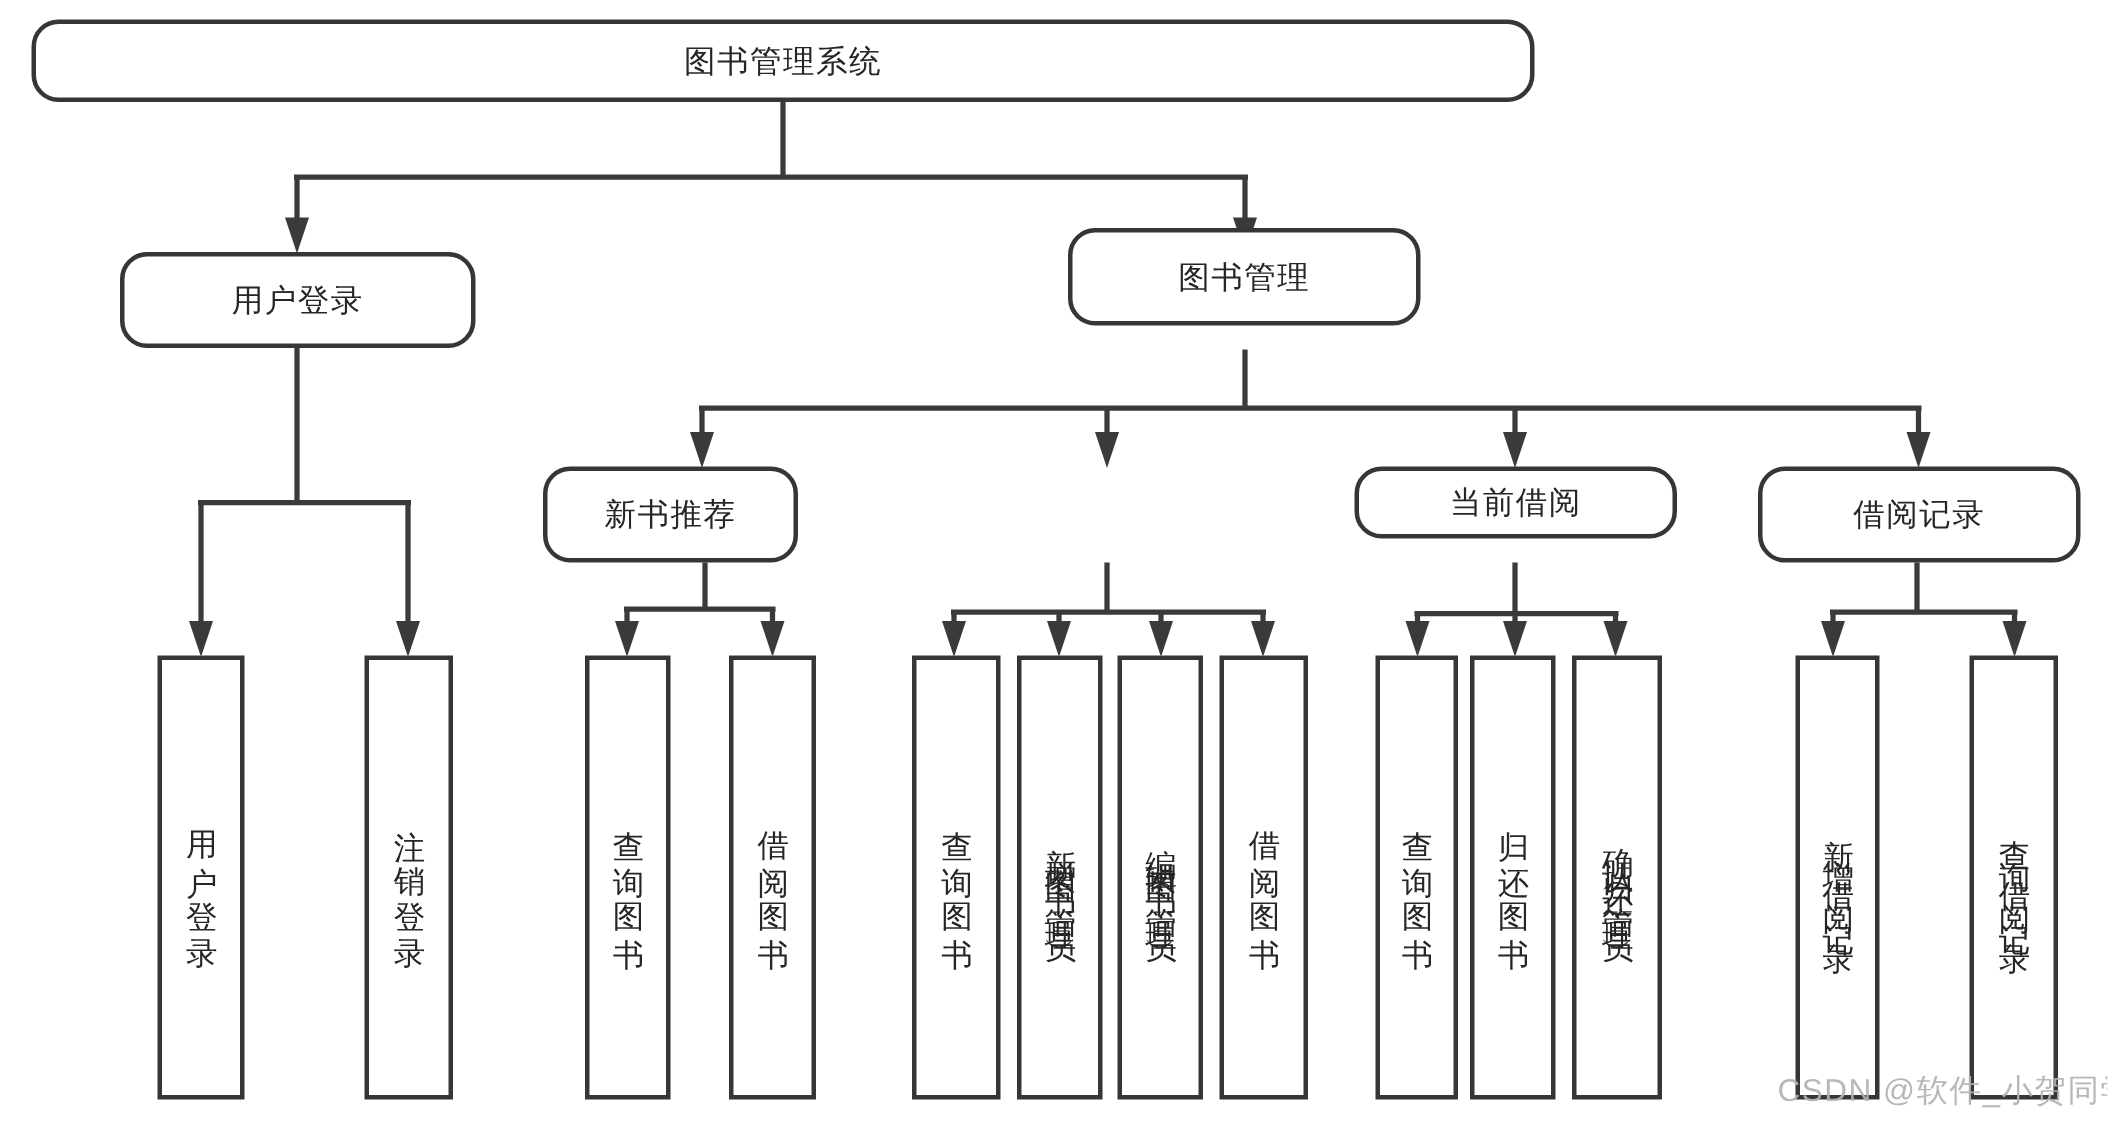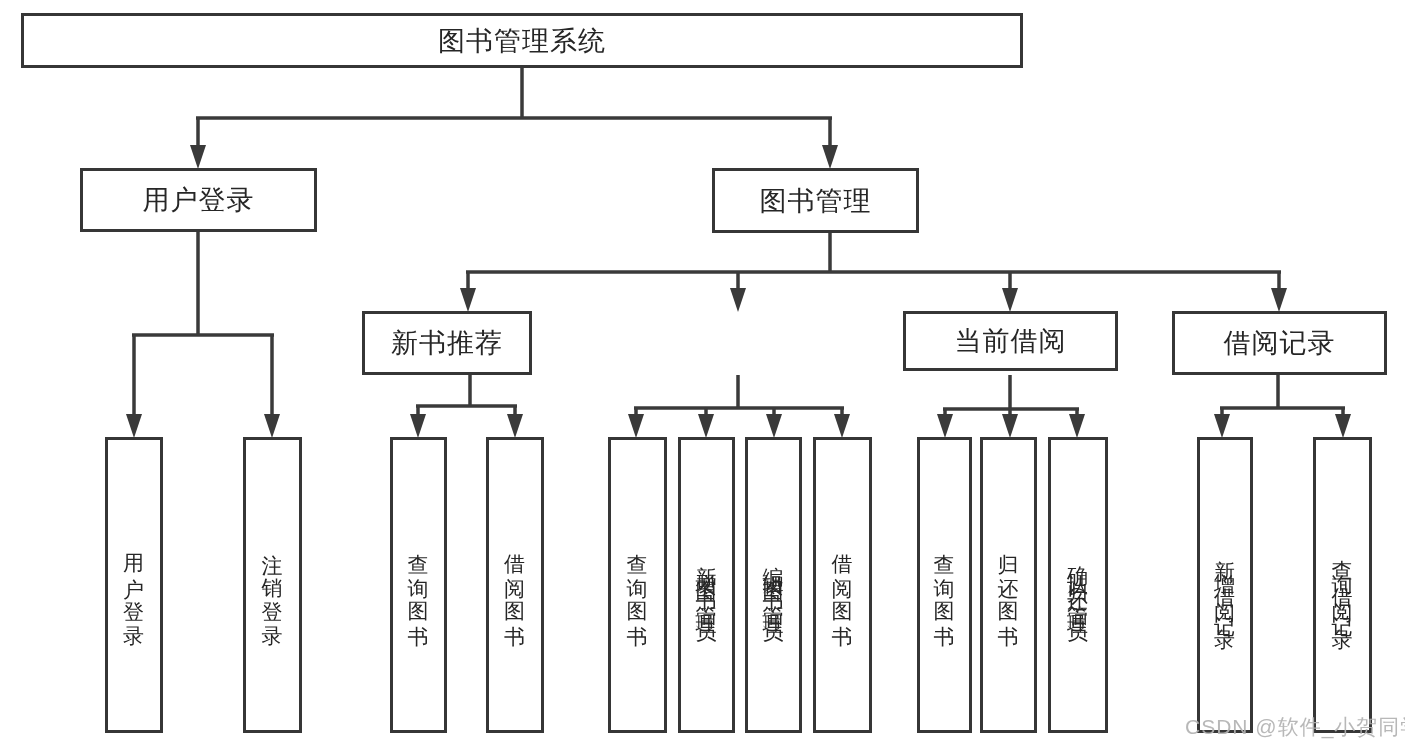--- a/index.html
+++ b/index.html
@@ -26,23 +26,24 @@
     box-sizing: border-box;
     background: #ffffff;
     border: 3px solid #363636;
     color: #262626;
     display: flex;
     align-items: center;
     justify-content: center;
     z-index: 1;
   }
   .node.h {
-    font-size: 27px;
+    font-size: 21px;
     letter-spacing: 1px;
     white-space: nowrap;
+    border-radius: 18px;
   }
   .node.v {
     font-size: 21px;
   }
   .node.v span {
     writing-mode: vertical-rl;
     text-orientation: upright;
     white-space: nowrap;
     line-height: 1;
   }
@@ -131,28 +132,28 @@
     </g>
   </svg>
 
   <div class="node h" style="left:21px; top:13px; width:1002px; height:55px;">
     <span>图书管理系统</span>
   </div>
 
   <div class="node h" style="left:80px; top:168px; width:237px; height:64px;">
     <span>用户登录</span>
   </div>
-  <div class="node h" style="left:712px; top:168px; width:207px; height:65px;">
+  <div class="node h" style="left:712px; top:152px; width:235px; height:65px;">
     <span>图书管理</span>
   </div>
 
   <div class="node h" style="left:362px; top:311px; width:170px; height:64px;">
     <span>新书推荐</span>
   </div>
-  <div class="node h" style="left:903px; top:311px; width:215px; height:60px;">
+  <div class="node h" style="left:903px; top:311px; width:215px; height:48px;">
     <span>当前借阅</span>
   </div>
   <div class="node h" style="left:1172px; top:311px; width:215px; height:64px;font-family:Liberation Serif, serif;">
     <span>借阅记录</span>
   </div>
 
   <div class="node v ls-lg" style="left:105px; top:437px; width:58px; height:296px;">
     <span>用户登录</span>
   </div>
   <div class="node v ls-lg" style="left:243px; top:437px; width:59px; height:296px;">

